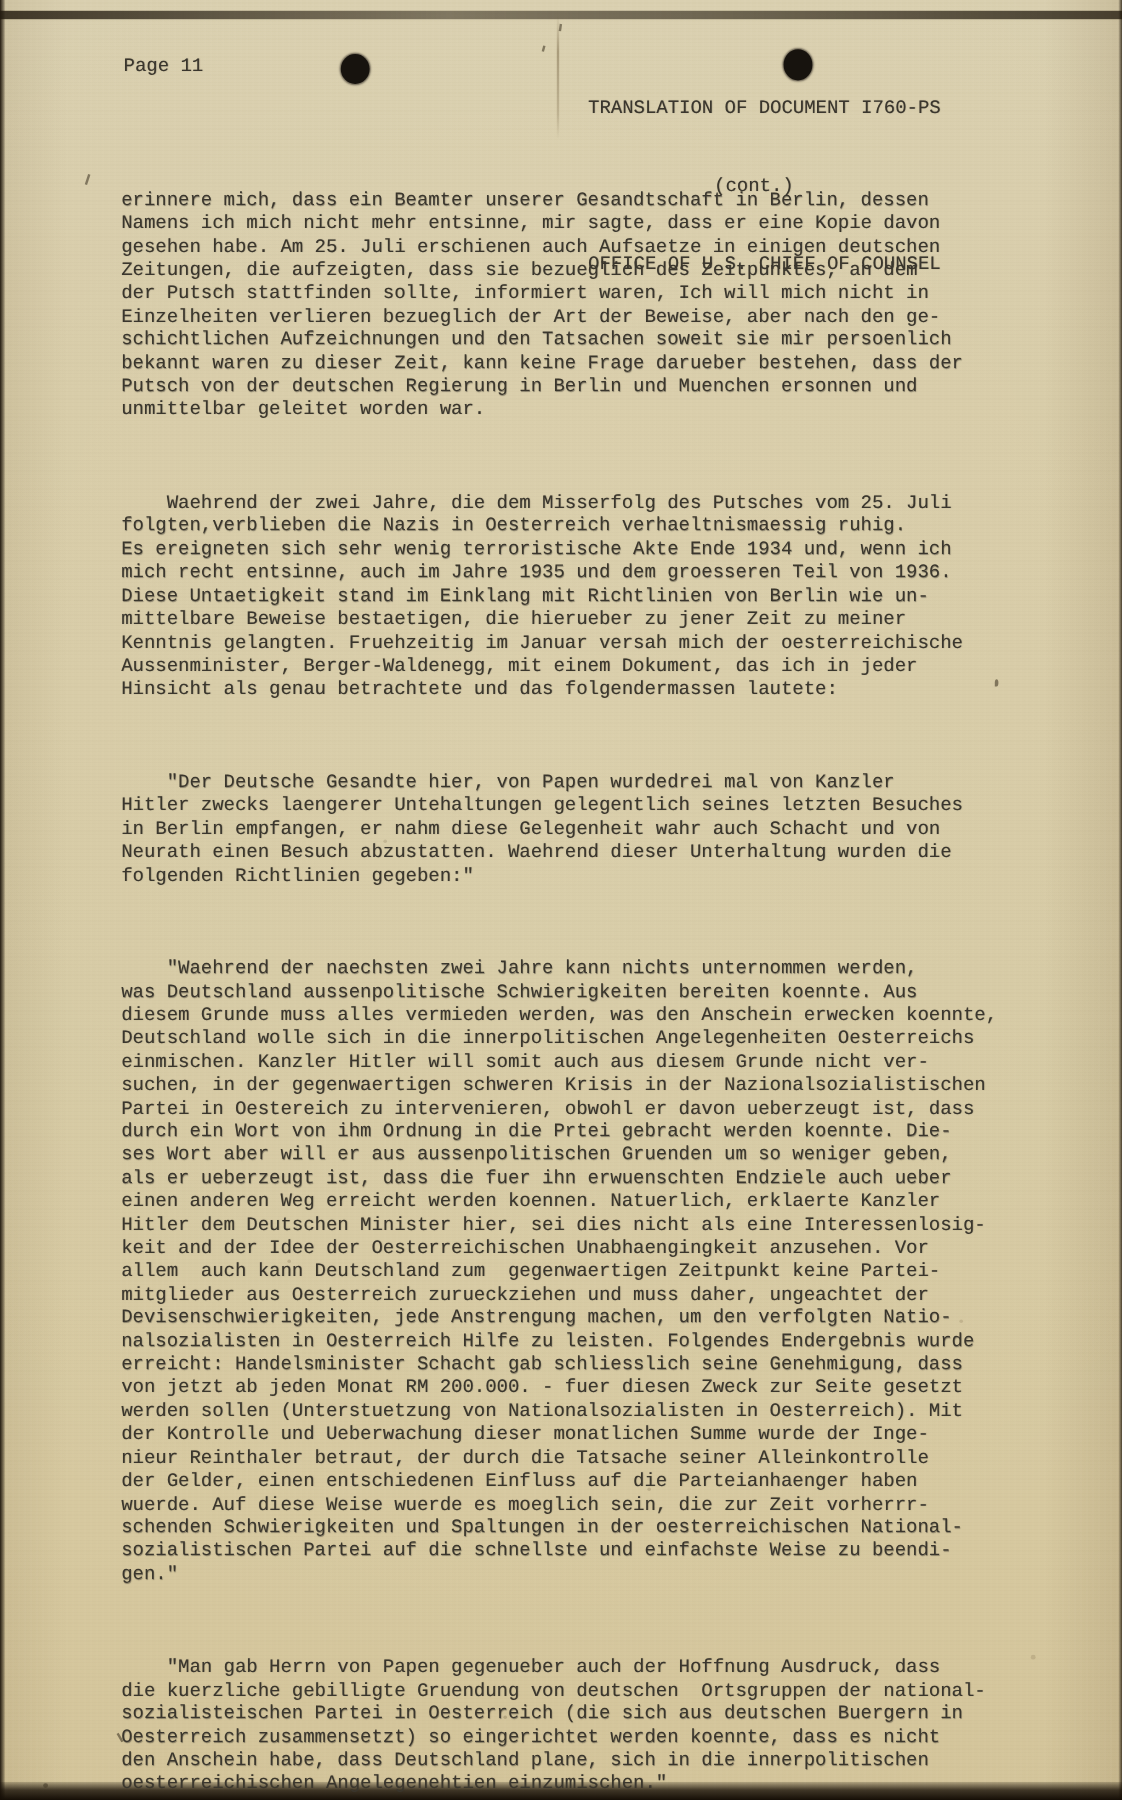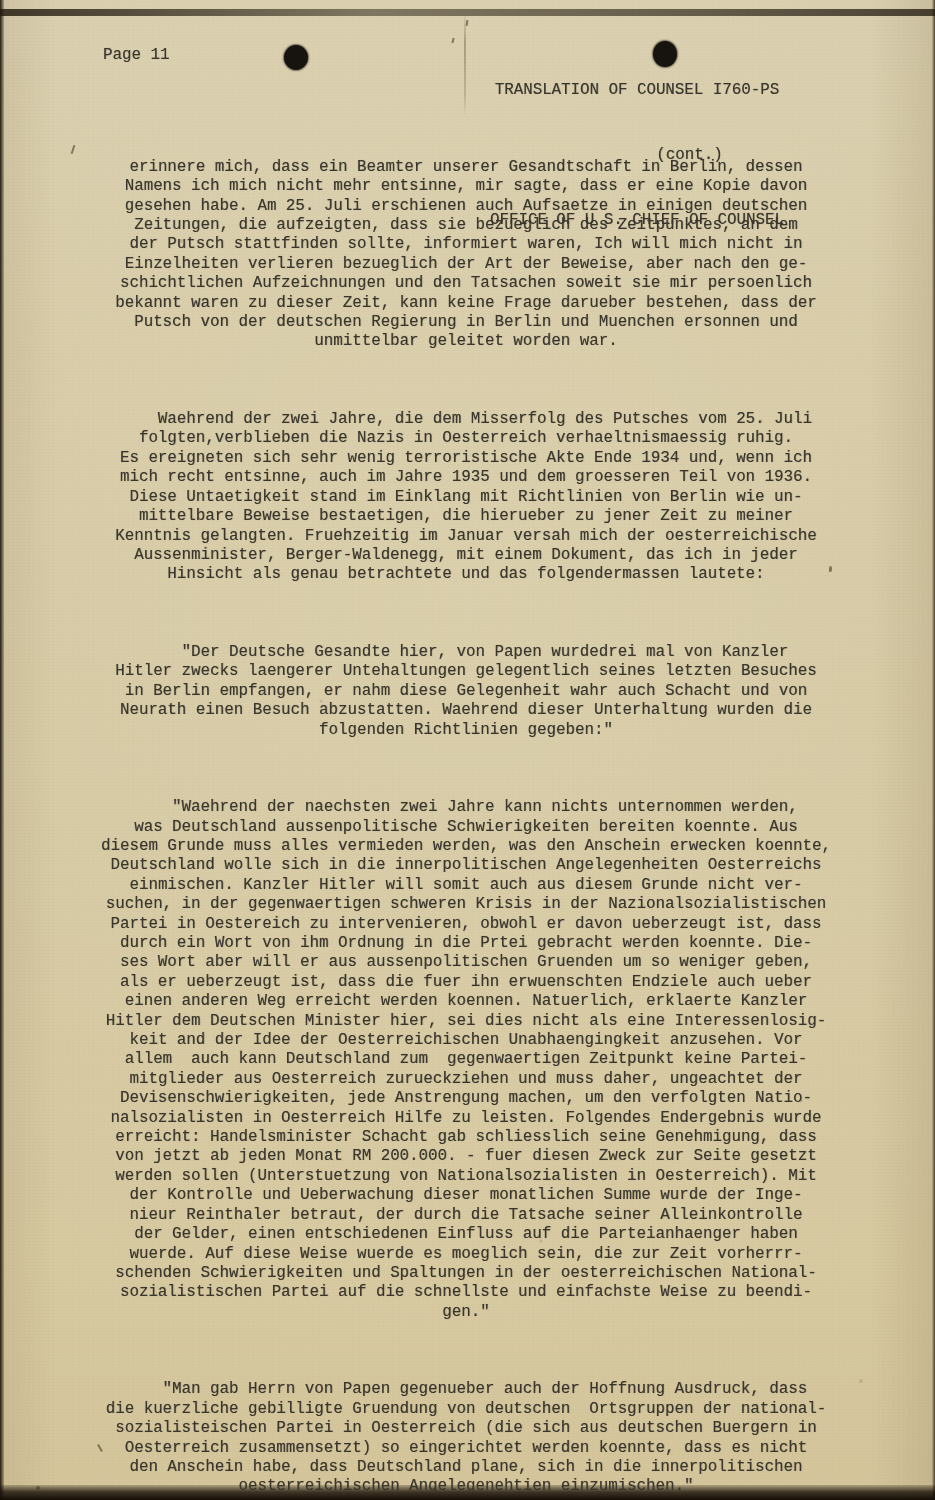--- a/index.html
+++ b/index.html
@@ -16,21 +16,20 @@
       linear-gradient(180deg, #d9cfaf 0%, #d7cba7 22%, #d5c9a3 55%, #d6c89f 85%, #d3c49a 100%);
   }
   #paper-grain { inset:0; opacity:.55;
     background:
       repeating-linear-gradient(0deg, rgba(160,140,100,0.05) 0 1px, rgba(0,0,0,0) 1px 3px),
       repeating-linear-gradient(90deg, rgba(255,255,255,0.03) 0 2px, rgba(0,0,0,0) 2px 5px);
   }
   .ink {
     color:#3a362d;
     text-shadow:0.4px 0.4px 0.7px rgba(58,54,45,0.5);
-    text-align:center;
   }
   #page-label { left:103px; top:46px; font-size:15.8px; white-space:pre; }
   #header-block { left:490px; top:37px; font-size:15.8px; line-height:21.6px; white-space:pre; }
   #header-cont { padding-left:105px; }
   #body-text { left:101px; top:119px; font-size:15.8px; line-height:19.4px; white-space:pre; }
   .para { margin:0 0 19.4px 0; }
   .hole-punch {
     border-radius:50%; background:#17130e;
     box-shadow:0 0 1.5px 1px rgba(23,19,14,0.55);
   }
@@ -84,21 +83,21 @@
 <div class="layer mark" id="mark-comma"></div>
 <div class="layer mark" id="mark-bottom-tick"></div>
 <div class="layer mark" id="mark-bottom-dot"></div>
 
 <div class="layer hole-punch" id="hole-punch-left"></div>
 <div class="layer hole-punch" id="hole-punch-right"></div>
 
 <div class="layer ink" id="page-label">Page 11</div>
 
 <div class="layer ink" id="header-block">
-  <div>TRANSLATION OF COUNSEL I760-PS</div>
+  <div>TRANSLATION OF DOCUMENT I760-PS</div>
   <div id="header-cont">(cont.)</div>
   <div>OFFICE OF U S. CHIEF OF COUNSEL</div>
 </div>
 
 <div class="layer ink" id="body-text">
   <div class="para">erinnere mich, dass ein Beamter unserer Gesandtschaft in Berlin, dessen
 Namens ich mich nicht mehr entsinne, mir sagte, dass er eine Kopie davon
 gesehen habe. Am 25. Juli erschienen auch Aufsaetze in einigen deutschen
 Zeitungen, die aufzeigten, dass sie bezueglich des Zeitpunktes, an dem
 der Putsch stattfinden sollte, informiert waren, Ich will mich nicht in

